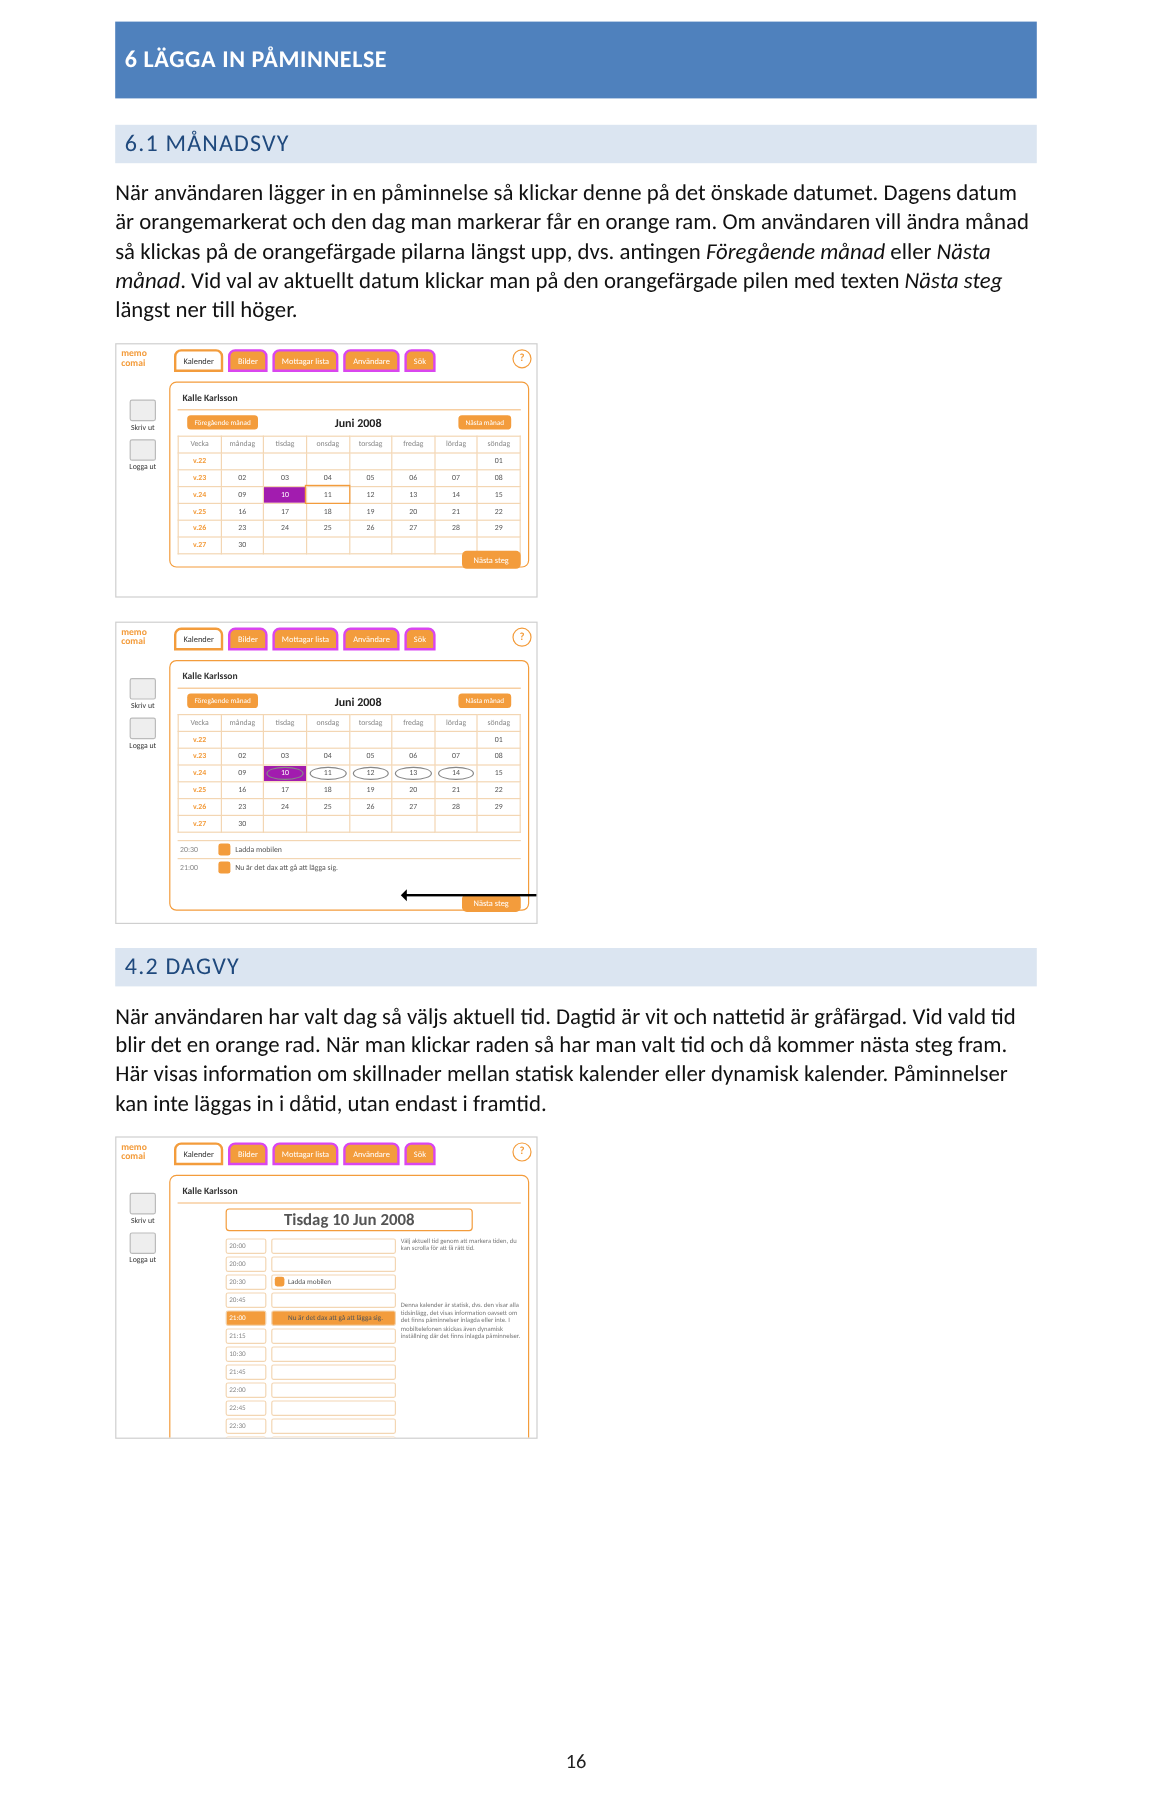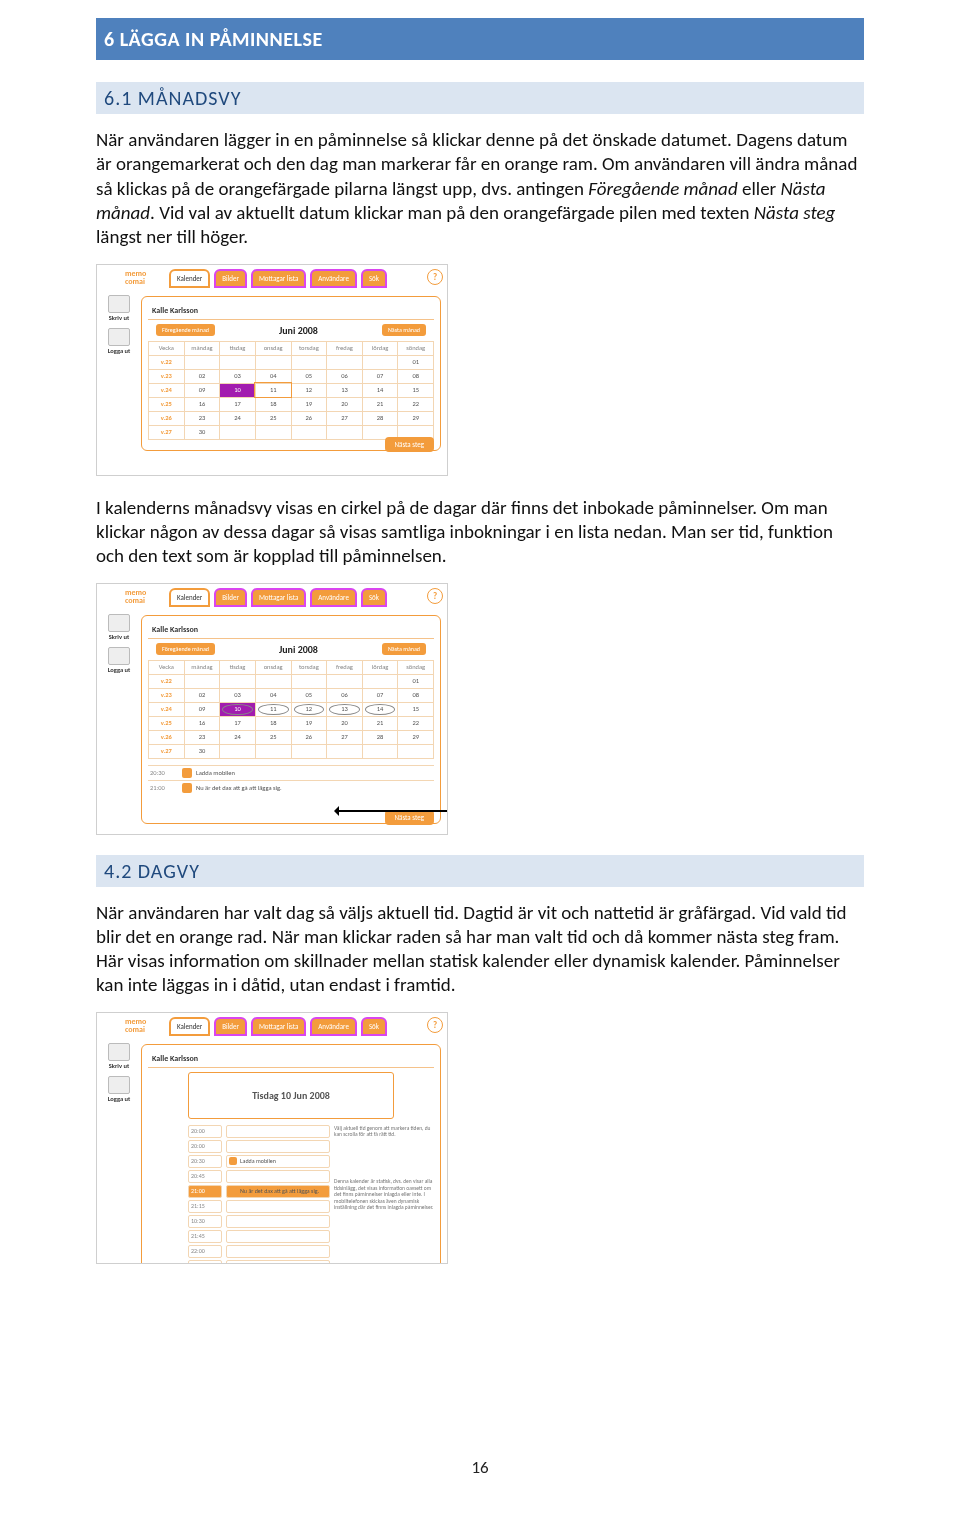--- a/index.html
+++ b/index.html
@@ -14,21 +14,21 @@
     position:relative;
     background:#fff;
   }
   .page {
     padding: 18px 96px 40px 96px;
   }
   .h1-bar {
     background:#4f81bd;
     color:#fff;
     font-weight:600;
-    padding:9px 8px;
+    padding:20px 8px;
     font-size:20px;
     letter-spacing:0.5px;
     margin-bottom:22px;
   }
   .h2-bar {
     background:#dbe5f1;
     color:#1f497d;
     font-weight:500;
     padding:4px 8px;
     font-size:20px;
@@ -60,21 +60,20 @@
     display:flex;
     padding:4px 4px;
     gap:4px;
     align-items:flex-start;
   }
   .logo {
     width:40px; height:18px;
     font-size:8px; line-height:8px;
     color:#f39c3c;
     font-weight:bold;
-    margin-left:24px;
   }
   .tabs { display:flex; gap:4px; }
   .tab {
     background:#f39c3c;
     border-radius:6px 6px 0 0;
     color:#fff;
     font-size:7px;
     padding:3px 6px;
     border:2px solid #d946ef;
   }
@@ -85,22 +84,22 @@
     margin-left:auto;
   }
   .panel {
     border:1px solid #f39c3c;
     border-radius:6px;
     margin:4px 6px 6px 44px;
     padding:6px 6px 10px 6px;
     position:relative;
   }
   .leftside {
-    position:absolute; left:4px; top:30px; width:36px;
-    font-size:6.5px; color:#333;font-weight:bold;
+    position:absolute; left:4px; top:46px; width:36px;
+    font-size:6.5px; color:#333;
   }
   .leftside .lbtn {
     display:flex;flex-direction:column;align-items:center;margin-bottom:6px;
   }
   .leftside .lbtn .ic {
     width:20px;height:16px;border:1px solid #bbb;border-radius:2px;background:#eee;
     margin-bottom:1px;
   }
   .username { font-weight:bold; font-size:8px; color:#333; padding:2px 0 4px 4px; border-bottom:1px solid #f5c28a; margin-bottom:4px;}
   .monthhead {
@@ -146,23 +145,23 @@
     width:150px; height:2px;
     background:#000;
   }
   .arrow::before{
     content:""; position:absolute; left:-8px; top:-4px;
     border:5px solid transparent; border-right-color:#000;
   }
 
   
   .daytitle {
-    text-align:center; font-weight:bold; font-size:10px;
+    text-align:center; font-weight:bold; font-size:14px;
     border:1px solid #f39c3c; border-radius:3px;
-    margin:2px 40px 6px 40px; padding:16px 0;
+    margin:2px 40px 6px 40px; padding:0 0;
   }
   .daygrid {
     display:flex; gap:4px;margin-left:40px;
   }
   .daygrid .col-times { width:34px; }
   .daygrid .col-body  { flex:1; }
   .daygrid .col-note  { width:100px; font-size:5.5px; color:#777; line-height:1.2;}
   .slot {
     border:1px solid #f3d6b3; border-radius:2px; font-size:6px;
     padding:1px 2px; margin-bottom:2px; color:#888; background:#fff;
@@ -286,21 +285,20 @@
               <td class="dim"></td>
               <td class="dim"></td>
               <td class="dim"></td>
             </tr>
       </tbody>
         </table>
       <div class="nextbtn">Nästa steg</div>
     </div>
   </div>
 
-  <p>I kalenderns månadsvy visas en cirkel på de dagar där finns det inbokade påminnelser. Om man klickar någon av dessa dagar så visas samtliga inbokningar i en lista nedan. Man ser tid, funktion och den text som är kopplad till påminnelsen.</p>
 
   <div class="thumb" style="width:350px;height:250px;">
     <div class="leftside">
       <div class="lbtn">
           <div class="ic"></div>
           <span>Skriv ut</span>
         </div>
       <div class="lbtn">
           <div class="ic"></div>
           <span>Logga ut</span>

